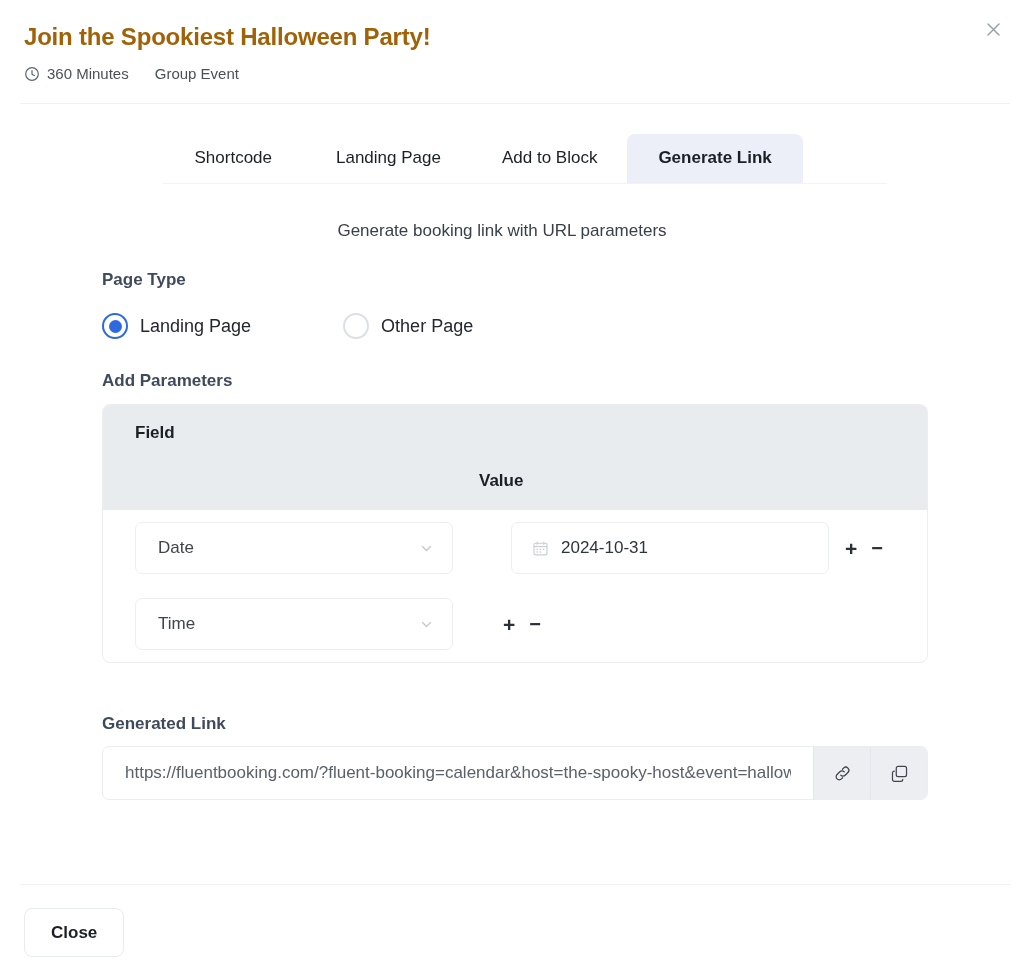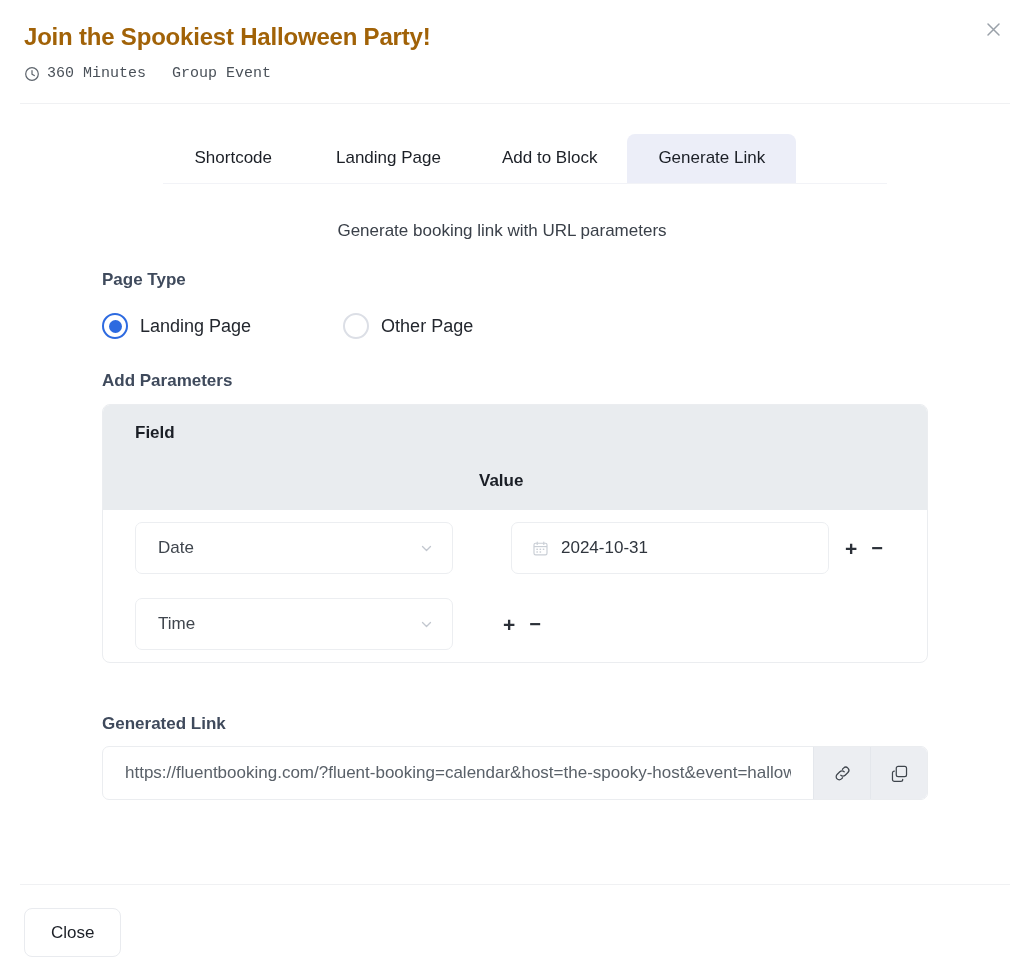--- a/index.html
+++ b/index.html
@@ -30,21 +30,20 @@
     margin: 0;
     line-height: 1.25;
   }
   .modal-meta {
     margin-top: 13px;
     display: flex;
     align-items: center;
     gap: 26px;
     font-size: 15px;
     color: #4a5159;
-    font-family: Liberation Mono, monospace;
   }
   .meta-item {
     display: flex;
     align-items: center;
     gap: 7px;
     white-space: nowrap;
   }
   .clock-icon svg { display: block; }
 
   .close-x {
@@ -88,20 +87,21 @@
     color: #1b1f26;
     padding: 14px 26px 15px 26px;
     cursor: pointer;
     white-space: nowrap;
     border-radius: 8px 8px 0 0;
     background: transparent;
     line-height: 1.2;
   }
   .tab.active {
     background: #eceef8;
+    font-weight: bold;
   }
   .tab:nth-child(1) { padding-left: 32px; padding-right: 33px; }
   .tab:nth-child(2) { padding-left: 31px; padding-right: 31px; }
   .tab:nth-child(3) { padding-left: 30px; padding-right: 30px; }
   .tab:nth-child(4) { padding-left: 31px; padding-right: 31px; }
 
   
   .content {
     padding: 0 24px;
   }
@@ -297,21 +297,21 @@
   .footer {
     position: absolute;
     left: 24px;
     top: 908px;
   }
   .close-btn {
     border: 1px solid #e9ebef;
     background: #fff;
     border-radius: 8px;
     font-size: 17px;
-    font-weight: normal;
+    font-weight: bold;
     color: #1b1f26;
     padding: 15px 26px;
     cursor: pointer;
     font-family: "Liberation Sans", sans-serif;
     line-height: 1;
   }
 </style>
 </head>
 <body>
 

